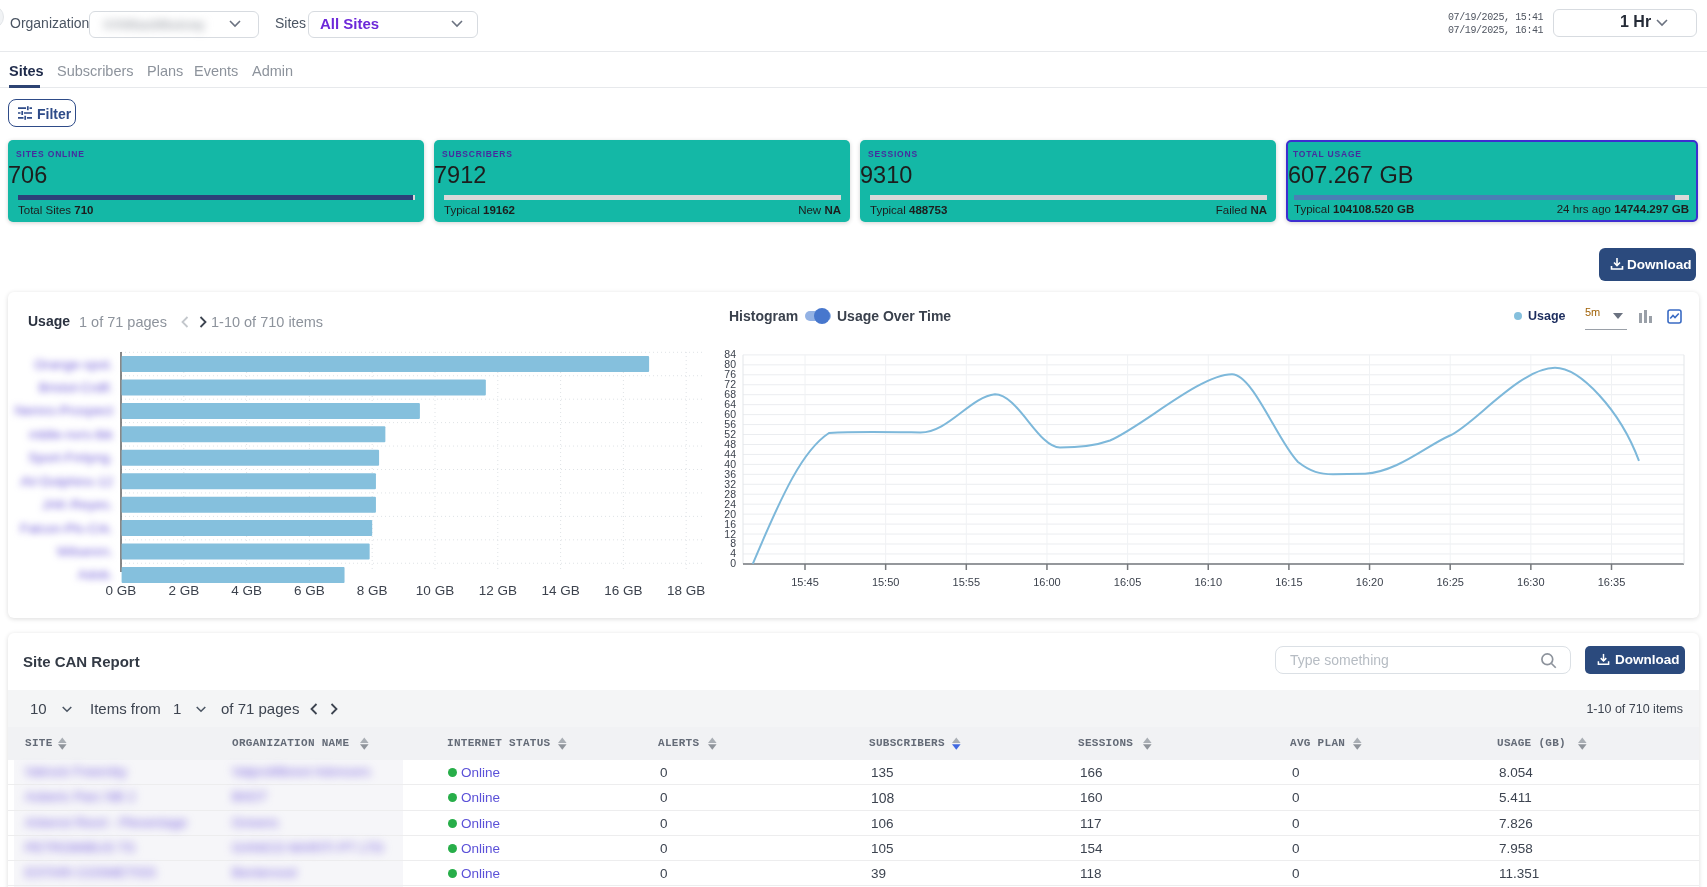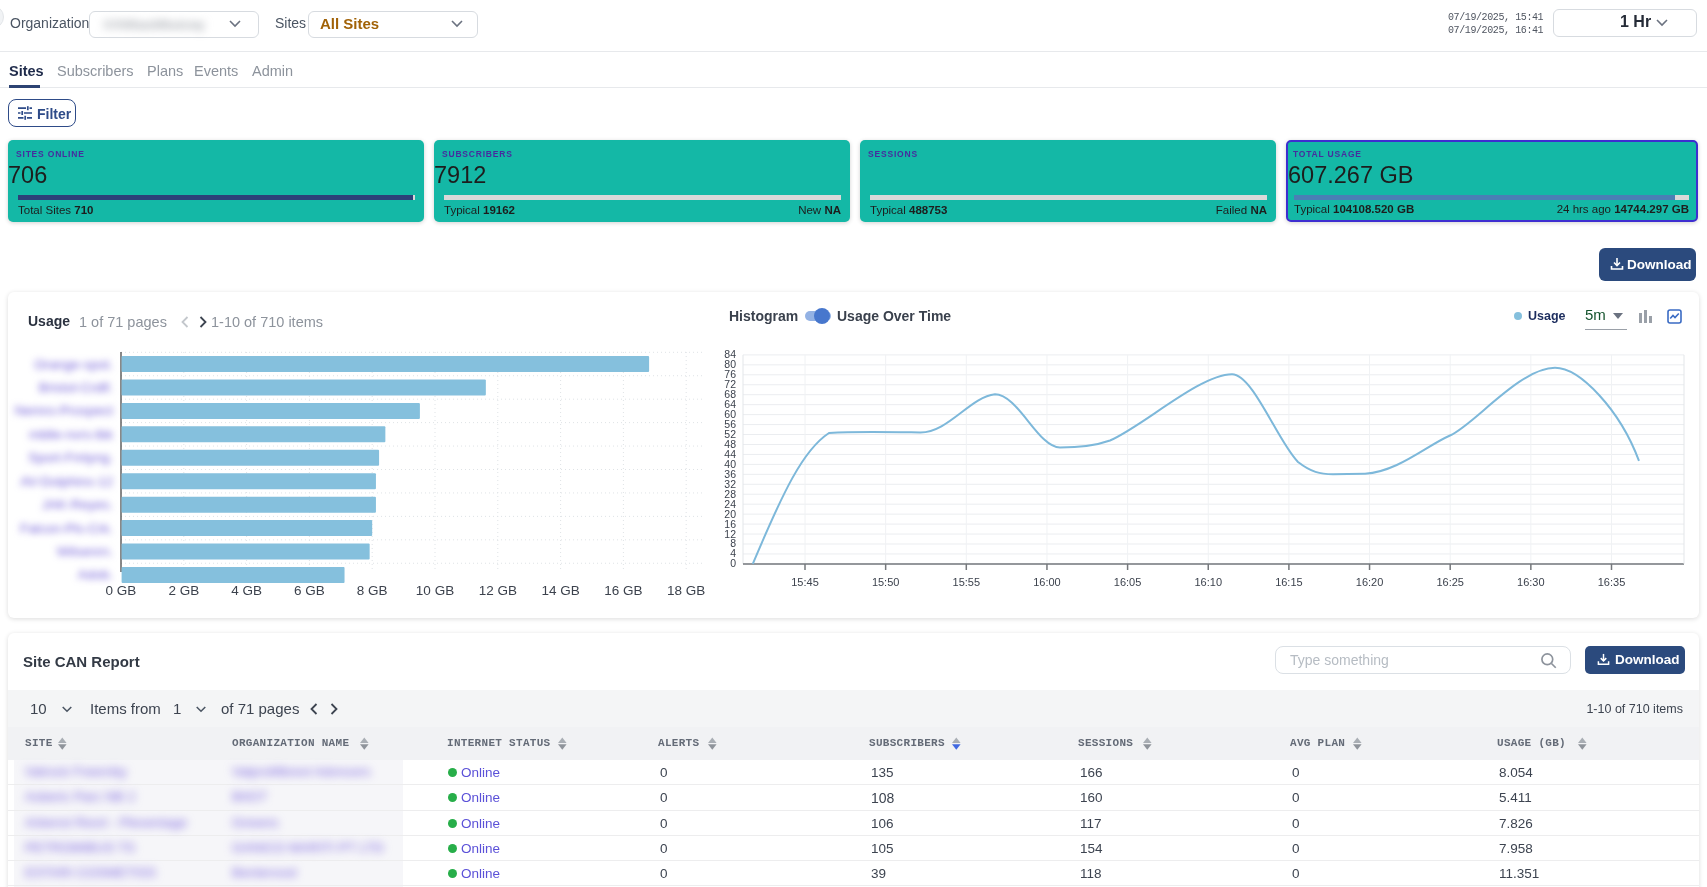--- a/index.html
+++ b/index.html
@@ -15,21 +15,21 @@
 
 <div class="abs" style="left:-20px;top:5px;width:24px;height:24px;border-radius:50%;background:#f1f3f5;border:1px solid #e3e6e9;"></div>
 <div class="abs" style="left:10px;top:15px;font-size:14px;color:#4b5563;">Organization</div>
 <div class="abs" style="left:89px;top:11px;width:170px;height:27px;border:1px solid #d7dbe0;border-radius:6px;background:#fff;"></div>
 <div class="abs blur" style="left:103px;top:17px;font-size:13px;color:#8a8f98;filter:blur(4px);">XXWbasMbutcwy</div>
 <svg class="abs" style="left:228px;top:19px;" width="14" height="10" viewBox="0 0 14 10">
     <path d="M2 2 L7 7 L12 2" fill="none" stroke="#6b7280" stroke-width="1.6"></path>
   </svg>
 <div class="abs" style="left:275px;top:15px;font-size:14px;color:#4b5563;">Sites</div>
 <div class="abs" style="left:308px;top:11px;width:170px;height:27px;border:1px solid #d7dbe0;border-radius:6px;background:#fff;"></div>
-<div class="abs" style="left:320px;top:15px;font-size:15px;font-weight:bold;color:#a16207;">All Sites</div>
+<div class="abs" style="left:320px;top:15px;font-size:15px;font-weight:bold;color:#6d28d9;">All Sites</div>
 <svg class="abs" style="left:450px;top:19px;" width="14" height="10" viewBox="0 0 14 10">
     <path d="M2 2 L7 7 L12 2" fill="none" stroke="#6b7280" stroke-width="1.6"></path>
   </svg>
 <div class="abs mono" style="left:1448px;top:11px;font-size:10px;letter-spacing:-0.4px;color:#4f5560;line-height:13px;">07/19/2025, 15:41<br>07/19/2025, 16:41</div>
 <div class="abs" style="left:1553px;top:9px;width:144px;height:28px;border:1px solid #d7dbe0;border-radius:6px;background:#fff;"></div>
 <div class="abs" style="left:1620px;top:13px;font-size:16px;font-weight:bold;color:#252b37;">1 Hr</div>
 <svg class="abs" style="left:1655px;top:18px;" width="14" height="10" viewBox="0 0 14 10">
     <path d="M2 2 L7 7 L12 2" fill="none" stroke="#6b7280" stroke-width="1.6"></path>
   </svg>
 <div class="abs" style="left:0;top:51px;width:1707px;height:1px;background:#e7e9ec;"></div>
@@ -71,20 +71,21 @@
   <div class="cfoot" style="text-align:left;">Total Sites <b>710</b></div>
 </div>
 <div class="card" style="left:434px;">
   <div class="clabel">SUBSCRIBERS</div>
   <div class="cnum">7912</div>
   <div class="cbar"></div>
   <div class="cfoot">Typical <b>19162</b><span style="float:right;">New <b>NA</b></span></div>
 </div>
 <div class="card" style="left:860px;">
   <div class="clabel">SESSIONS</div>
+  <div class="cnum">9310</div>
   <div class="cbar"></div>
   <div class="cfoot">Typical <b>488753</b><span style="float:right;">Failed <b>NA</b></span></div>
 </div>
 <div class="card" style="left:1286px;width:412px;border:2px solid #3e2ed0;">
   <div class="clabel" style="left:5px;top:7px;">TOTAL USAGE</div>
   <div class="cnum" style="top:20px;">607.267 GB</div>
   <div class="cbar" style="top:53px;left:6px;right:7px;">
       <div style="width:96.5%;height:5px;background:#4a7fb5;"></div>
     </div>
   <div class="cfoot" style="top:61px;left:6px;right:7px;">Typical <b>104108.520 GB</b><span style="float:right;">24 hrs ago <b>14744.297 GB</b></span></div>
@@ -175,21 +176,21 @@
         <text x="105" y="247.46">Adob.</text>
       </g>
   </svg>
 
   <div class="abs" style="left:721px;top:16px;font-size:14px;font-weight:bold;color:#3a414d;">Histogram</div>
   <div class="abs" style="left:797px;top:19px;width:26px;height:10px;border-radius:5px;background:#93b2e4;"></div>
   <div class="abs" style="left:806px;top:16px;width:16px;height:16px;border-radius:50%;background:#4777cd;"></div>
   <div class="abs" style="left:829px;top:16px;font-size:14px;font-weight:bold;color:#3a414d;">Usage Over Time</div>
   <div class="abs" style="left:1506px;top:20px;width:8px;height:8px;border-radius:50%;background:#85c0dd;"></div>
   <div class="abs" style="left:1520px;top:17px;font-size:12.5px;font-weight:bold;color:#1c2d5e;">Usage</div>
-  <div class="abs" style="left:1577px;top:14px;font-size:15px;color:#14532d;">5m</div>
+  <div class="abs" style="left:1577px;top:14px;font-size:11px;color:#a16207;">5m</div>
   <svg class="abs" style="left:1604px;top:20px;" width="12" height="8" viewBox="0 0 12 8">
       <path d="M1 1 L6 7 L11 1 Z" fill="#6b7280"></path>
     </svg>
   <div class="abs" style="left:1577px;top:37px;width:42px;height:1px;background:#9aa0a8;"></div>
   <svg class="abs" style="left:1631px;top:18px;" width="14" height="13" viewBox="0 0 14 13">
       <g fill="#9aa0a8">
         <rect x="0" y="3" width="3" height="10"></rect>
         <rect x="5" y="0" width="3" height="13"></rect>
         <rect x="10" y="6" width="3" height="7"></rect>
       </g>

